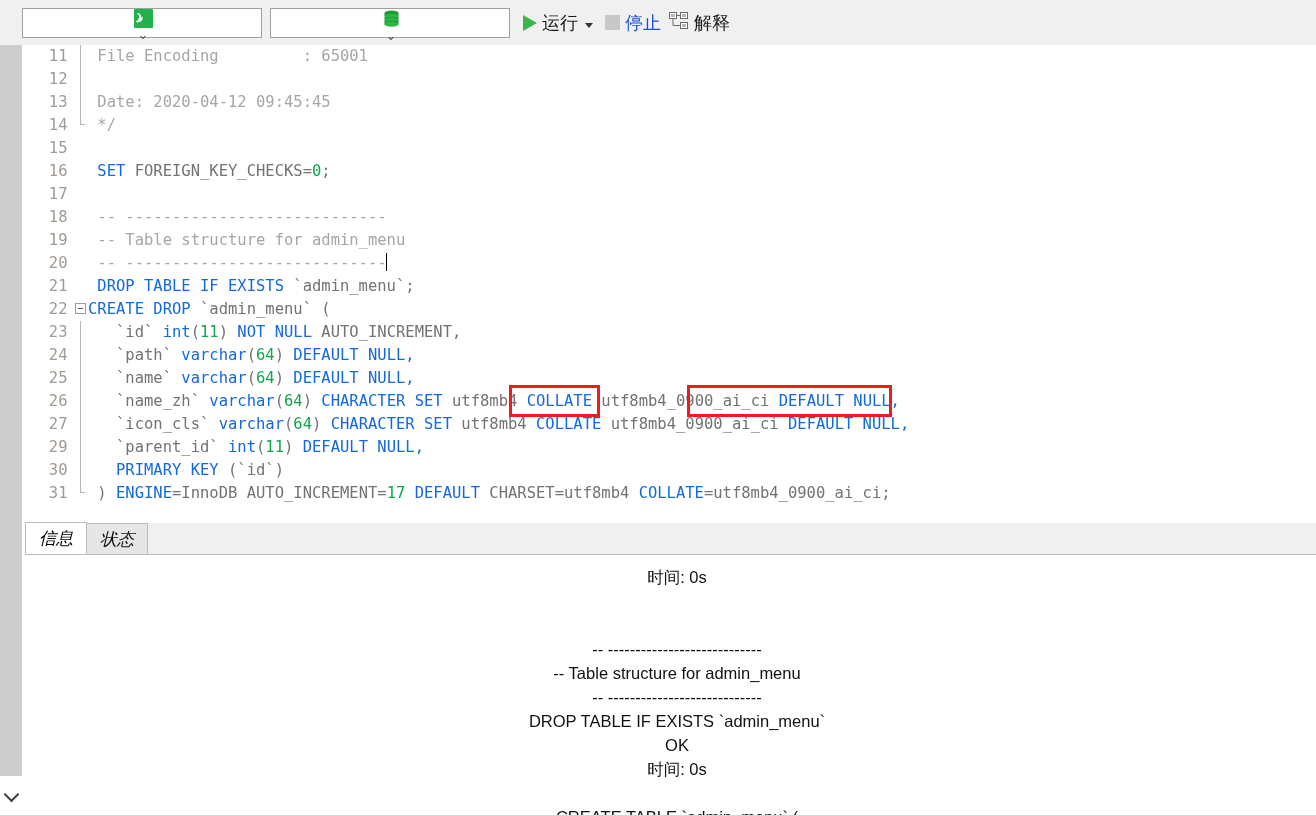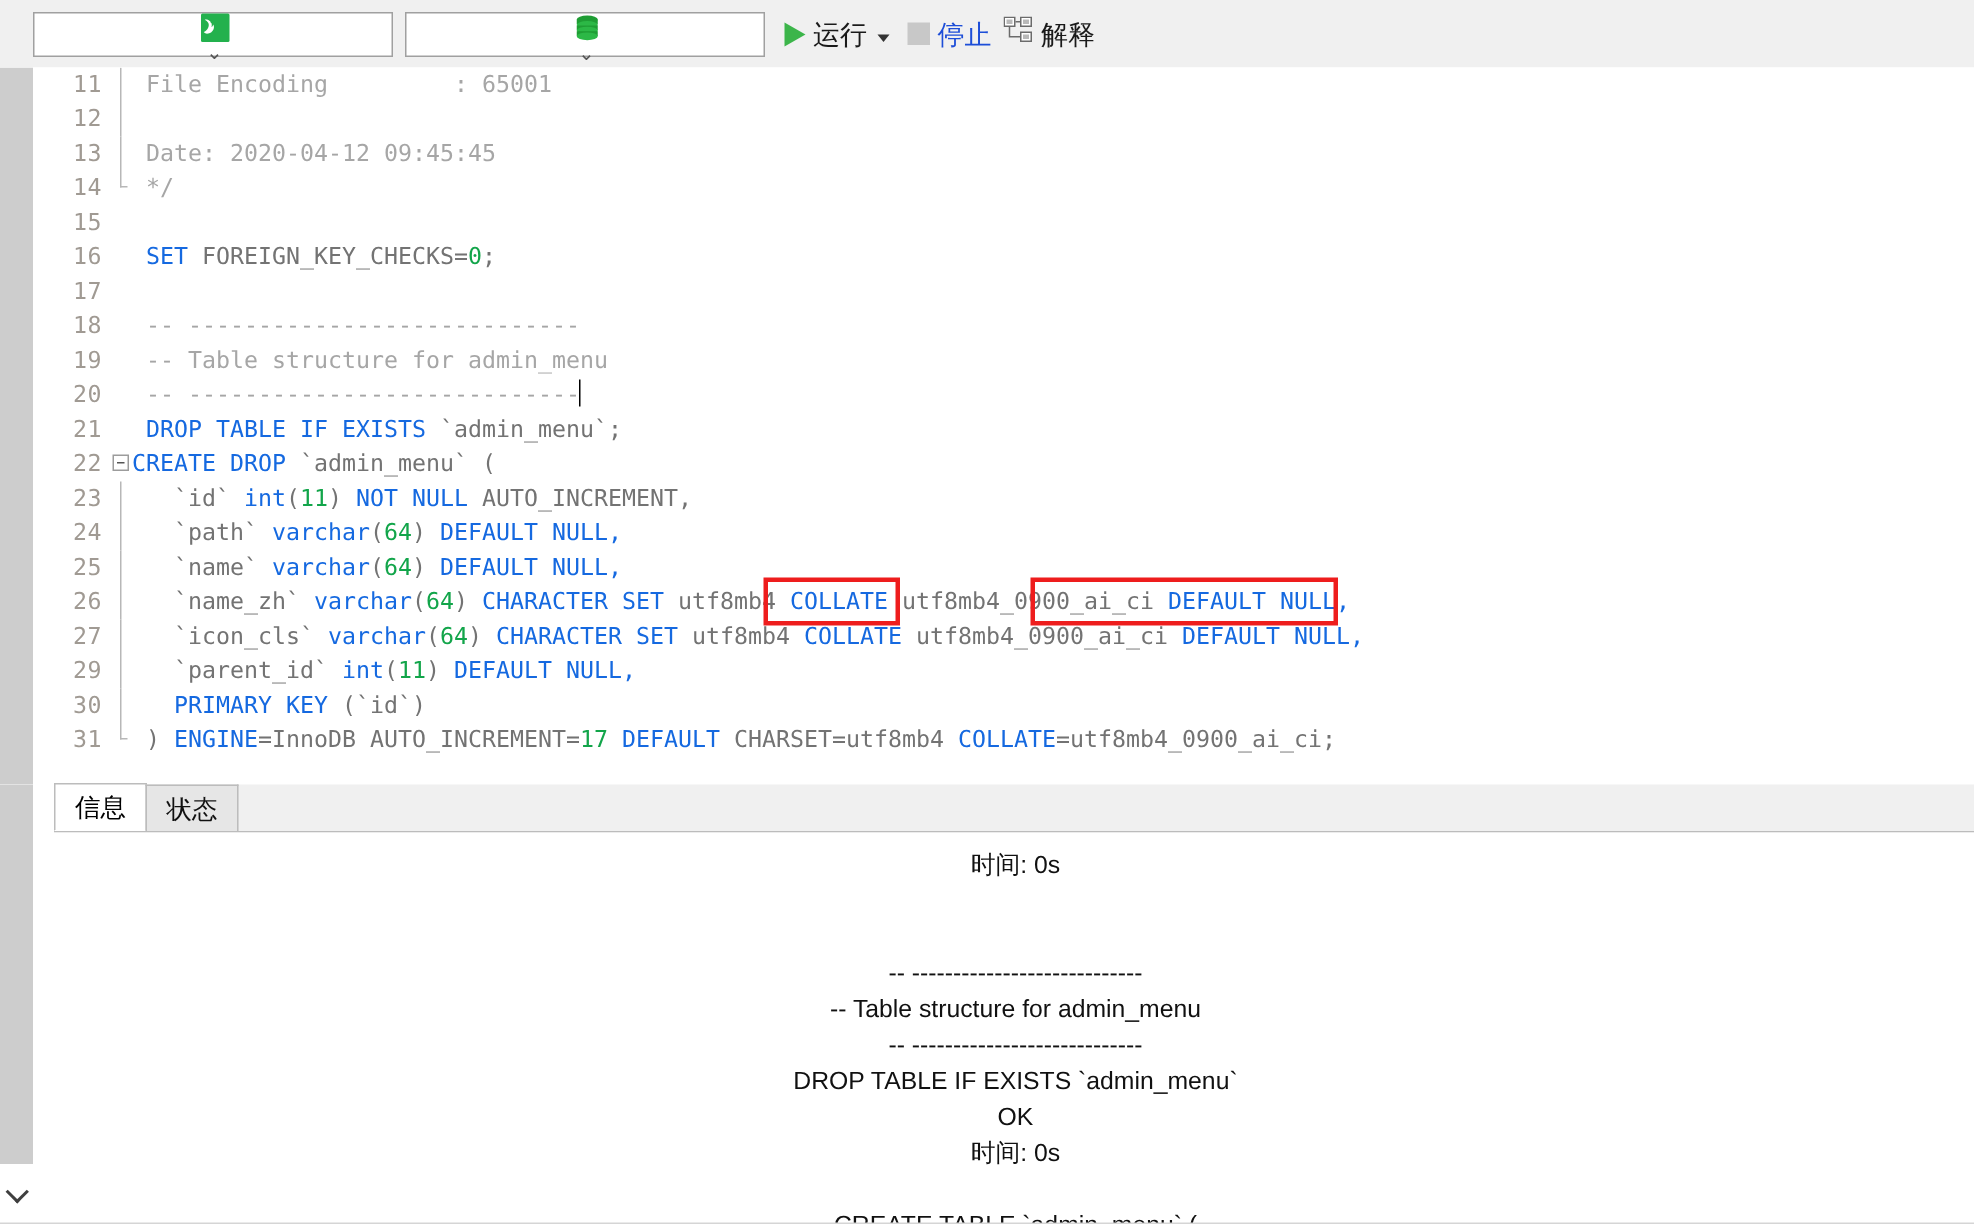--- a/index.html
+++ b/index.html
@@ -226,28 +226,29 @@
     background: #ffffff;
   }
   .panel-edge {
     position: absolute;
     left: 0; top: 0;
     width: 22px; height: 293px;
     background: #cdcdcd;
   }
   .tabbar {
     position: absolute;
-    left: 36px; top: 0;
+    left: 25px; top: 0;
     right: 0;
     height: 32px;
     background: #f0f0f0;
     border-bottom: 1px solid #bcbcbc;
     box-sizing: border-box;
     display: flex;
     align-items: flex-end;
+    font-style: italic;
   }
   .tab {
     height: 31px;
     padding: 0 13px;
     display: flex;
     align-items: center;
     font-size: 17px;
     color: #111;
     box-sizing: border-box;
     border: 1px solid #bcbcbc;

